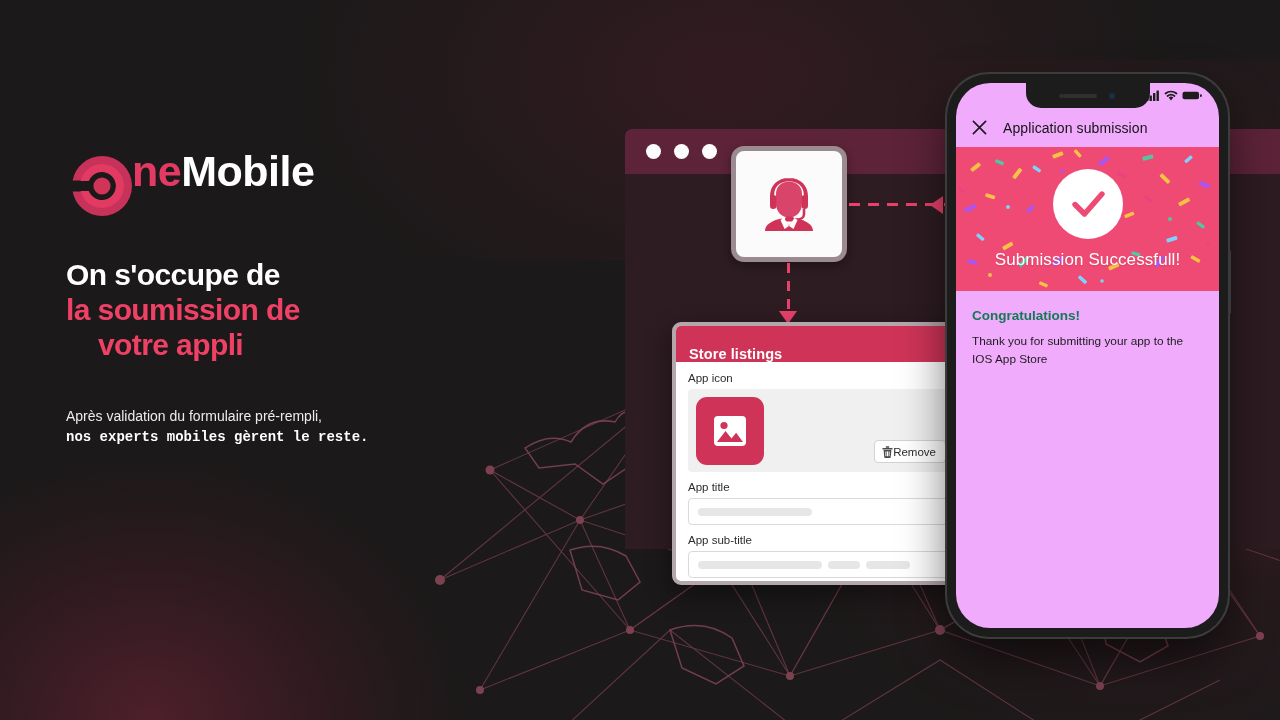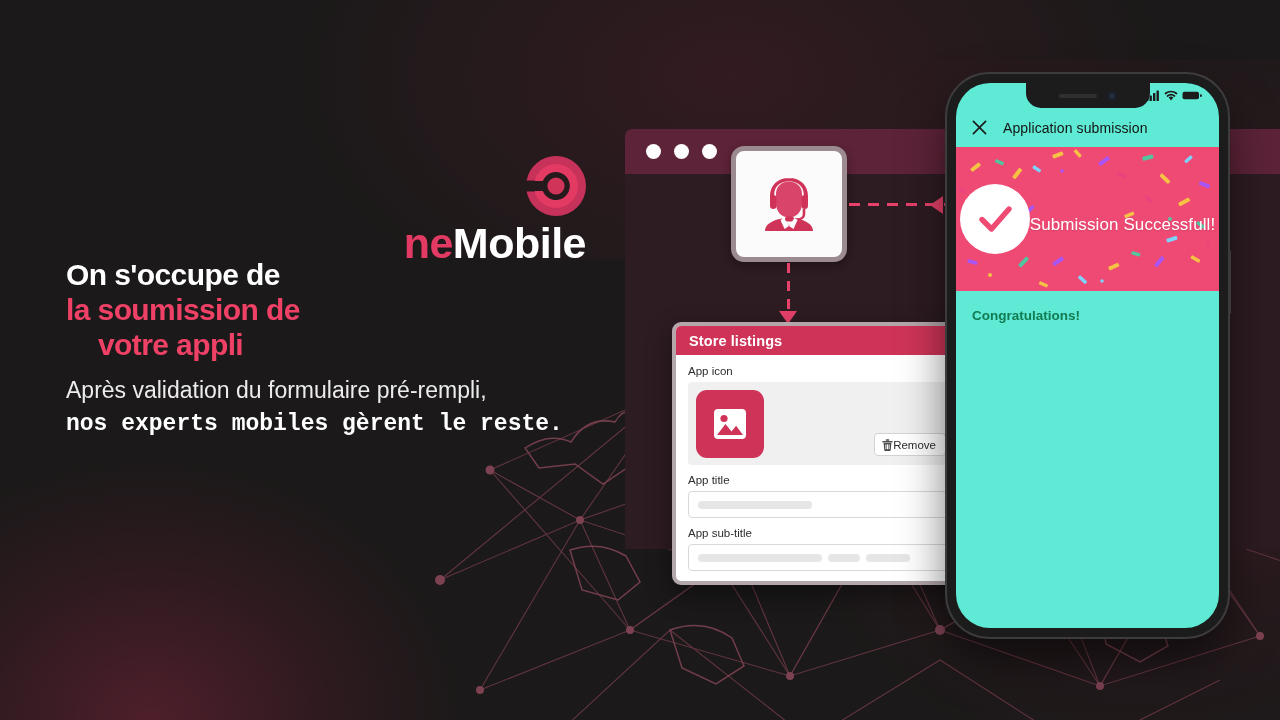--- a/index.html
+++ b/index.html
@@ -54,24 +54,23 @@
 
   
   .left {
     position:absolute;
     left:66px; top:150px;
     width:520px;
   }
 
   .logo {
     display:flex;
-    align-items:flex-end;
+    align-items:flex-start;
     height:74px;
     margin-bottom:34px;
-    flex-direction:column;
   }
   .logo-mark {
     width:72px; height:72px;
     position:relative;
     flex:0 0 auto;
     margin-right:-6px;
   }
   .logo-word {
     font-size:43px;
     font-weight:700;
@@ -86,22 +85,22 @@
     font-size:30px;
     font-weight:700;
     line-height:1.16;
     letter-spacing:-0.6px;
   }
   .headline .l1 { color:#ffffff; display:block; }
   .headline .l2 { color:#ef4066; display:block; }
   .headline .l3 { color:#ef4066; display:block;margin-left:32px; }
 
   .sub {
-    margin-top:12px;
-    font-size:23px;
+    margin-top:44px;
+    font-size:14px;
     line-height:1.45;
     color:#ececec;
     font-weight:400;
   }
   .sub .bold { font-weight:700; color:#ffffff; display:block;font-family:Liberation Mono, monospace; }
 
   
   .browser {
     position:absolute;
     left:625px; top:129px;
@@ -170,24 +169,24 @@
     position:absolute;
     left:672px; top:322px;
     width:299px; height:263px;
     background:#ffffff;
     border-radius:9px;
     border:4px solid #b3a7ab;
     overflow:hidden;
     box-shadow:0 10px 26px rgba(0,0,0,.42);
   }
   .store-head {
-    height:29px;
+    height:36px;
     background:#cf3458;
     display:flex;
-    align-items:center;
+    align-items:flex-end;
     padding-left:13px;
   }
   .store-head-title {
     color:#ffffff;
     font-size:14.5px;
     font-weight:700;
     letter-spacing:.1px;
   }
   .store-body { padding:10px 12px 0 12px; }
 
@@ -247,21 +246,21 @@
     position:absolute;
     left:947px; top:74px;
     width:281px; height:563px;
     background:#1c1c1c;
     border-radius:42px;
     padding:9px;
     box-shadow:0 0 0 2px #3c3c3c, 0 22px 46px rgba(0,0,0,.55);
   }
   .phone-screen {
     width:100%; height:100%;
-    background:#5eead4;
+    background:#f0abfc;
     border-radius:34px;
     overflow:hidden;
     position:relative;
   }
   .notch {
     position:absolute;
     left:50%; top:0;
     transform:translateX(-50%);
     width:124px; height:25px;
     background:#1c1c1c;
@@ -297,21 +296,21 @@
     font-weight:500;
     letter-spacing:.1px;
   }
 
   .success-banner {
     height:144px;
     background:#ef4a74;
     position:relative;
     overflow:hidden;
     display:flex;
-    flex-direction:row;
+    flex-direction:column;
     align-items:center;
     justify-content:center;
   }
   .check-circle {
     width:70px; height:70px;
     border-radius:50%;
     background:#ffffff;
     display:flex;
     align-items:center;
     justify-content:center;
@@ -577,18 +576,19 @@
         <div class="check-circle">
           <svg width="44" height="44" viewBox="0 0 44 44">
             <path d="M9 22.5 L18.5 32 L36 12" stroke="#ef4a74" stroke-width="5.4" fill="none" stroke-linecap="round" stroke-linejoin="round"></path>
           </svg>
         </div>
         <div class="success-text">Submission Successfull!</div>
       </div>
 
       <div class="phone-content">
         <div class="congrats">Congratulations!</div>
+        <div class="thanks">Thank you for submitting your app to the IOS App Store</div>
       </div>
 
     </div>
   </div>
 
 </div>
 
 </body></html>

